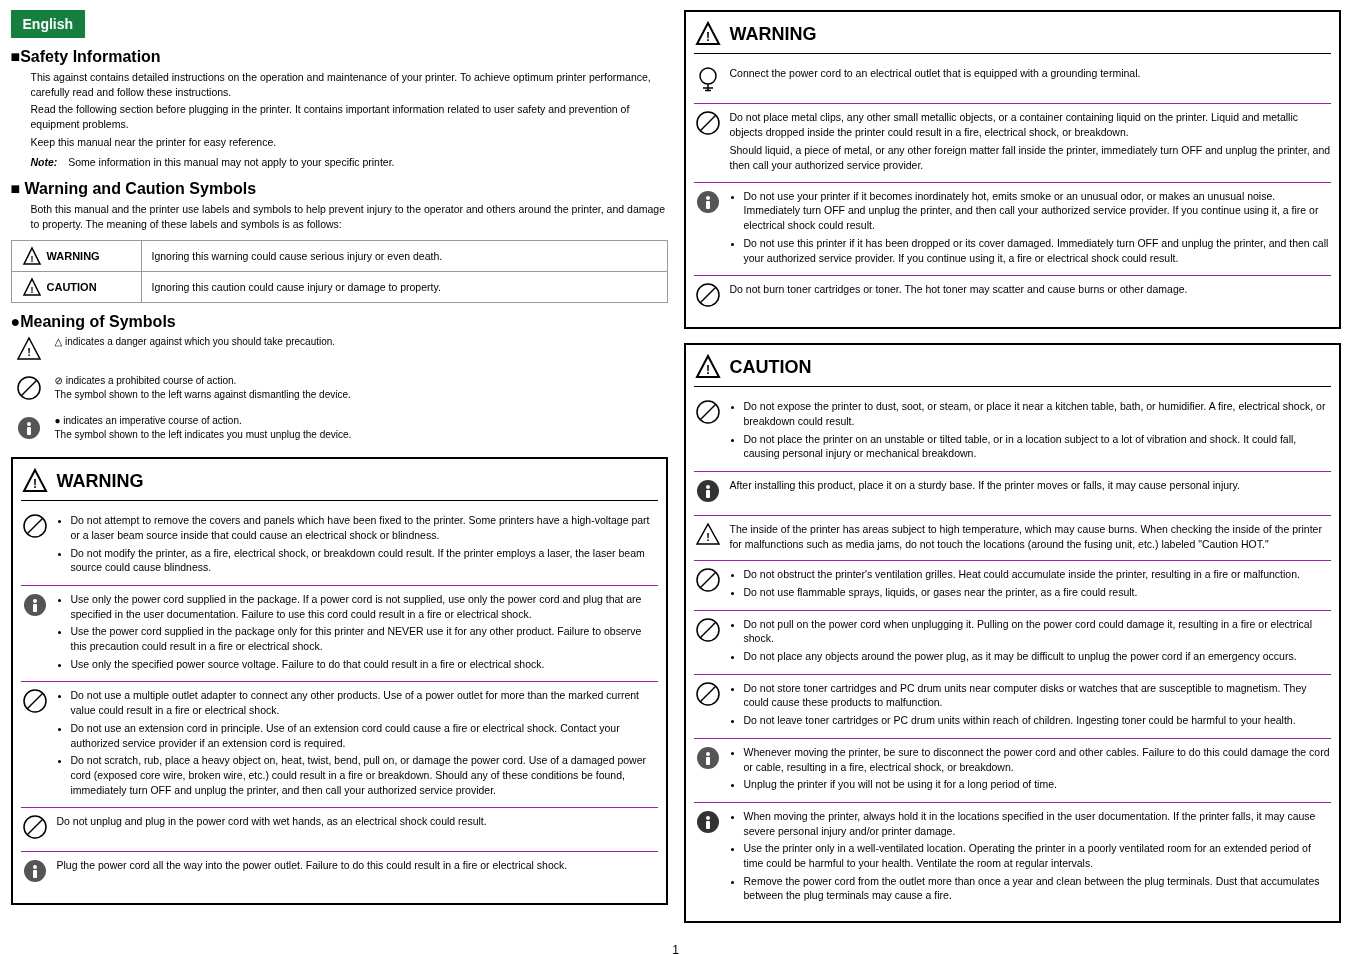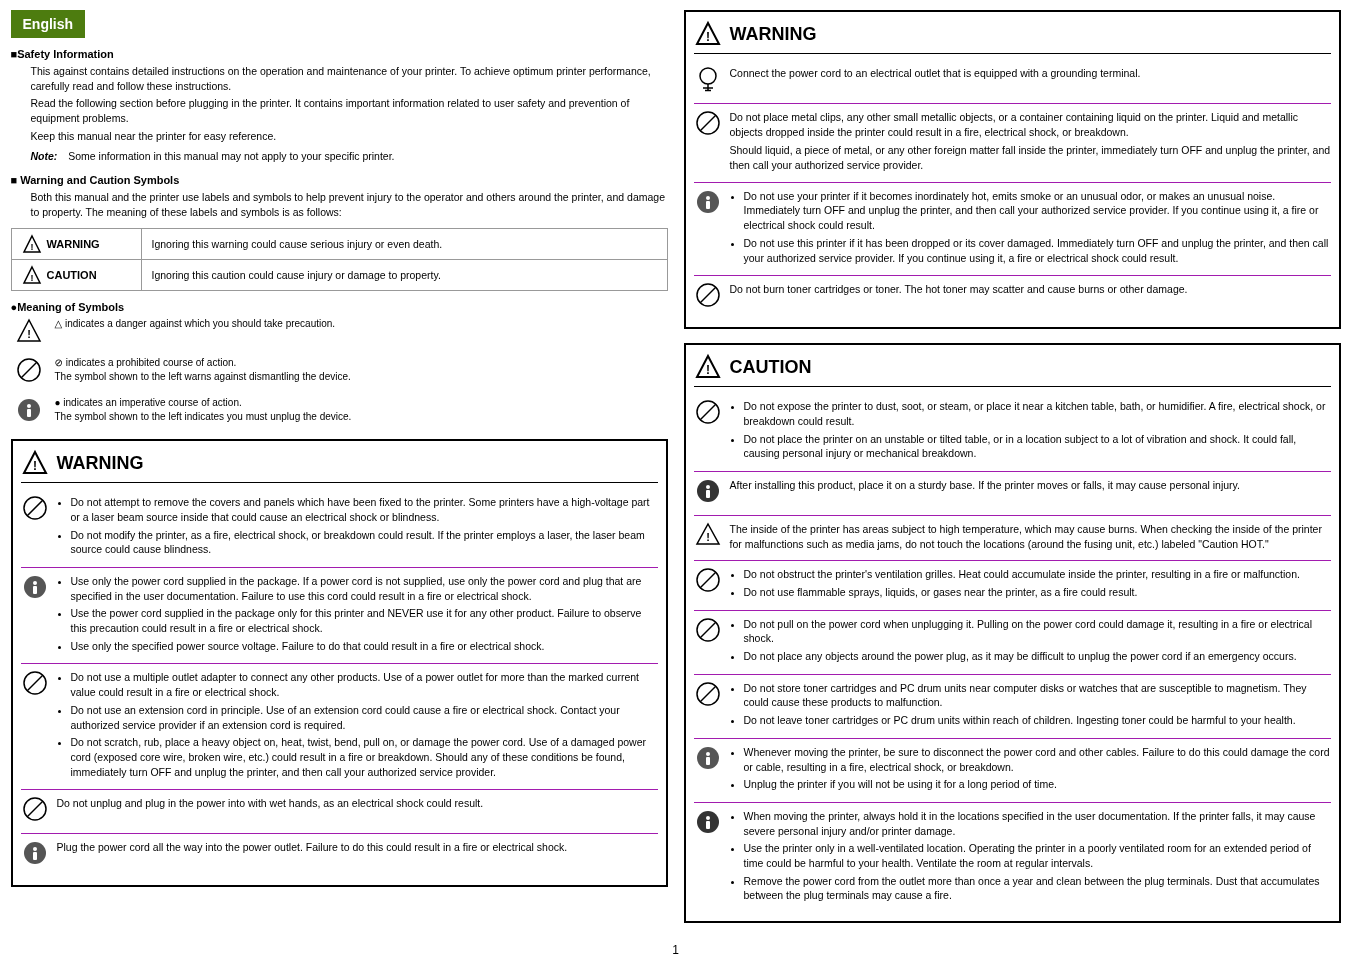--- a/index.html
+++ b/index.html
@@ -20,33 +20,33 @@
       flex: 1;
       min-width: 0;
     }
     .right-column {
       flex: 1;
       min-width: 0;
     }
 
     
     .english-header {
-      background: #4d7c0f;
+      background: #15803d;
       color: #fff;
       font-weight: bold;
       font-size: 14px;
       padding: 6px 12px;
       margin-bottom: 10px;
       display: inline-block;
     }
 
     
     .section-title {
       font-weight: bold;
-      font-size: 11px;
+      font-size: 16px;
       margin-bottom: 4px;
     }
     .section-block {
       margin-bottom: 10px;
     }
 
     p, li {
       font-size: 10.5px;
       line-height: 1.4;
       margin-bottom: 3px;
@@ -310,21 +310,21 @@
       </div>
 
       <div class="warn-row">
         <div class="warn-icon">
           <svg width="26" height="26" viewBox="0 0 26 26">
               <circle cx="13" cy="13" r="11" fill="none" stroke="#000" stroke-width="1.5"></circle>
               <line x1="5" y1="21" x2="21" y2="5" stroke="#000" stroke-width="1.5"></line>
             </svg>
         </div>
         <div class="warn-content">
-          <p>Do not unplug and plug in the power into with wet hands, as an electrical shock could result.</p>
+          <p>Do not unplug and plug in the power cord with wet hands, as an electrical shock could result.</p>
         </div>
       </div>
 
       <div class="warn-row">
         <div class="warn-icon">
           <svg width="26" height="26" viewBox="0 0 26 26">
               <circle cx="13" cy="13" r="11" fill="#555"></circle>
               <circle cx="13" cy="9" r="2" fill="#fff"></circle>
               <rect x="11" y="12" width="4" height="8" fill="#fff" rx="1"></rect>
             </svg>

